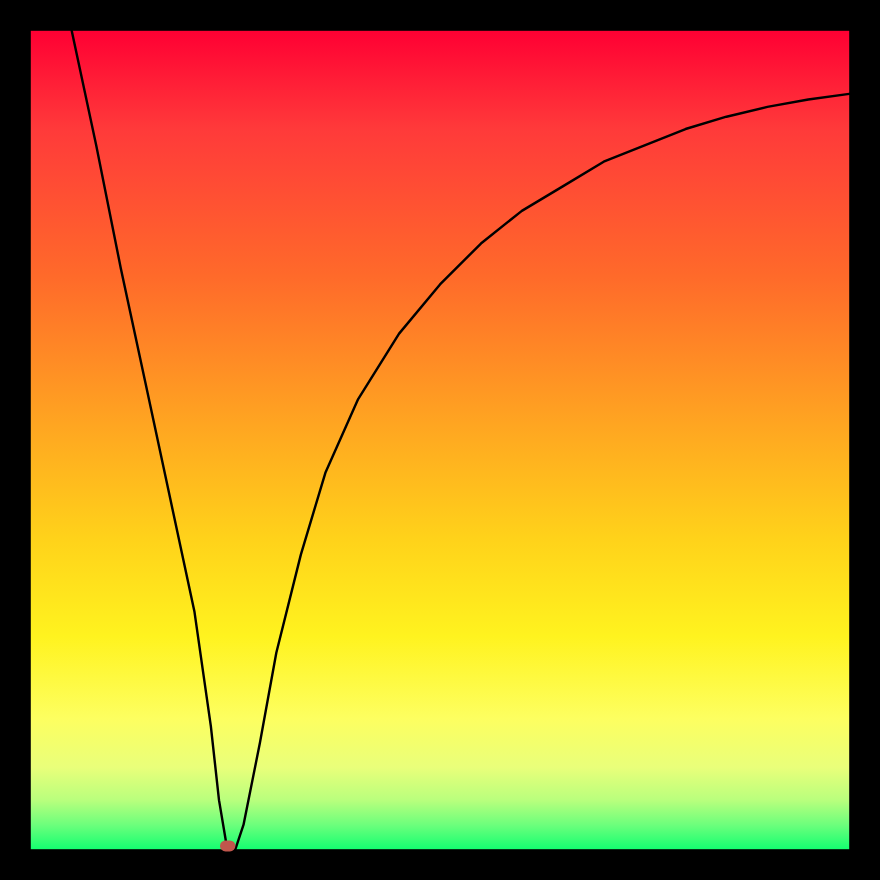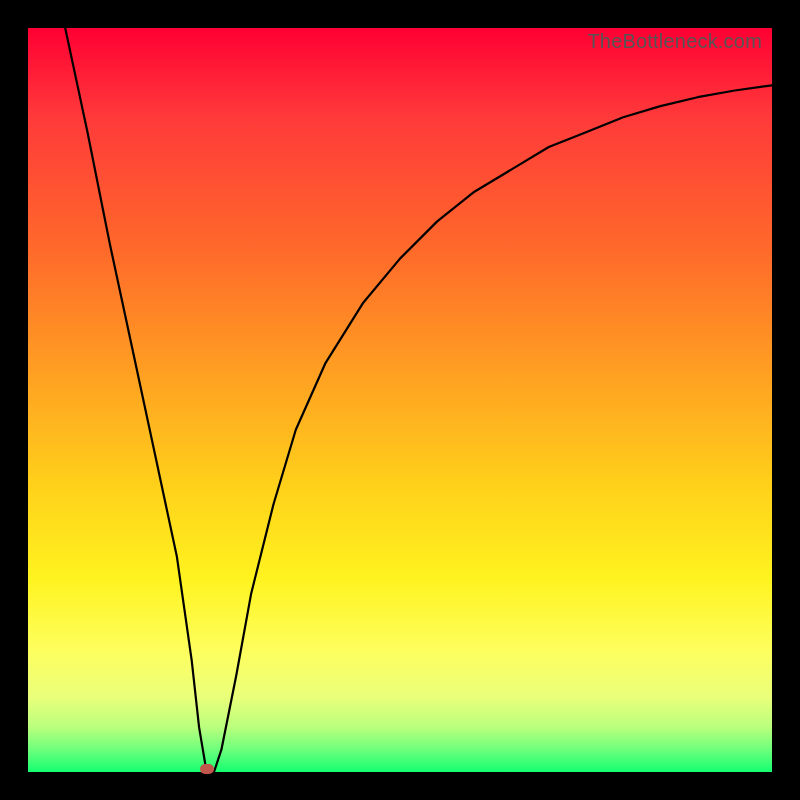--- a/index.html
+++ b/index.html
@@ -63,21 +63,20 @@
     background: #c0564c;
     border-radius: 5px / 5px;
   }
 </style>
 </head>
 <body>
 <div class="frame">
 
   <div class="plot-area">
 
-    <div class="watermark">TheBottleneck.com</div>
 
     <svg class="curve" viewBox="0 0 744 744" preserveAspectRatio="none">
 
       <path id="curve-path" fill="none" stroke="#000" stroke-width="2.2" stroke-linejoin="round" stroke-linecap="round" d="M37.2 0.0 L59.5 104.2 L81.8 215.8 L104.2 319.9 L126.5 424.1 L148.8 528.2 L163.7 632.4 L171.1 699.4 L178.6 744.0 L186.0 744.0 L193.4 721.7 L208.3 647.3 L223.2 565.4 L245.5 476.2 L267.8 401.8 L297.6 334.8 L334.8 275.3 L372.0 230.6 L409.2 193.4 L446.4 163.7 L483.6 141.4 L520.8 119.0 L558.0 104.2 L595.2 89.3 L632.4 78.1 L669.6 69.2 L706.8 62.5 L744.0 57.3"></path>
     </svg>
 
     <div id="marker" class="marker" style="left: 171.56px; top: 736px; background: rgb(192, 86, 76);"></div>
 
   </div>
 </div>

